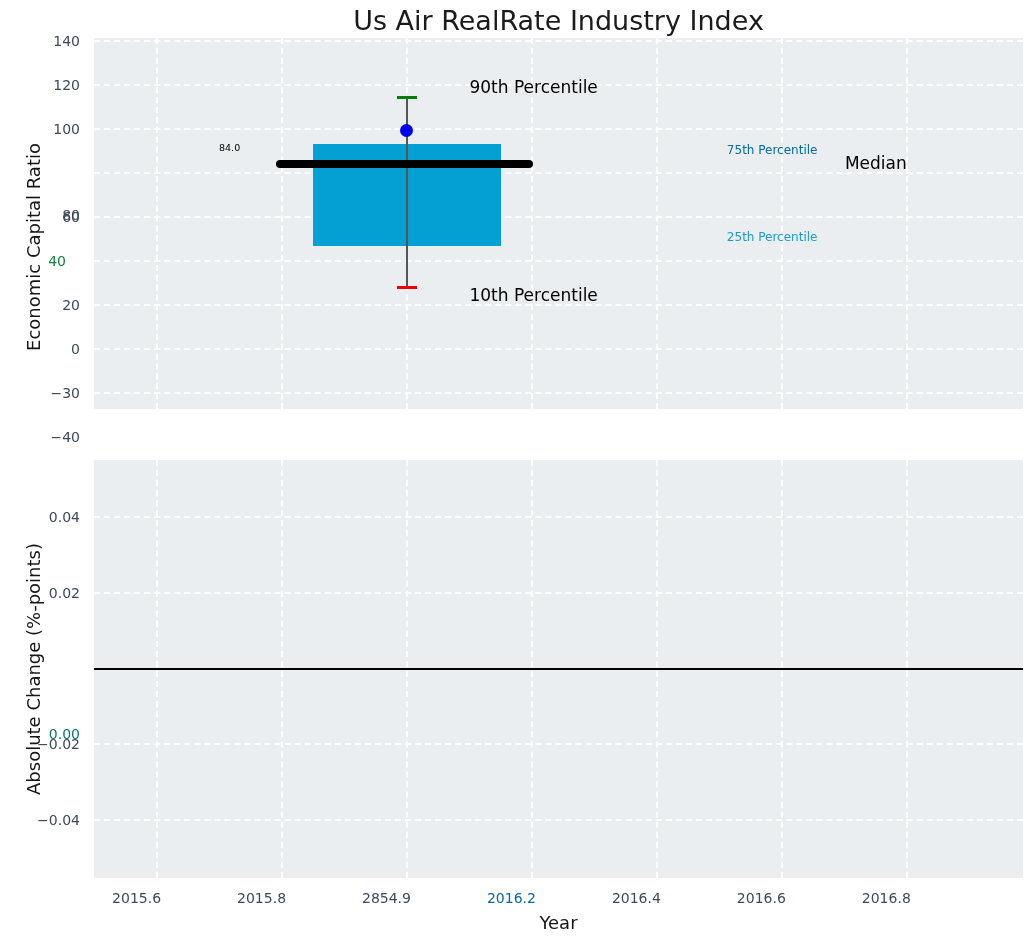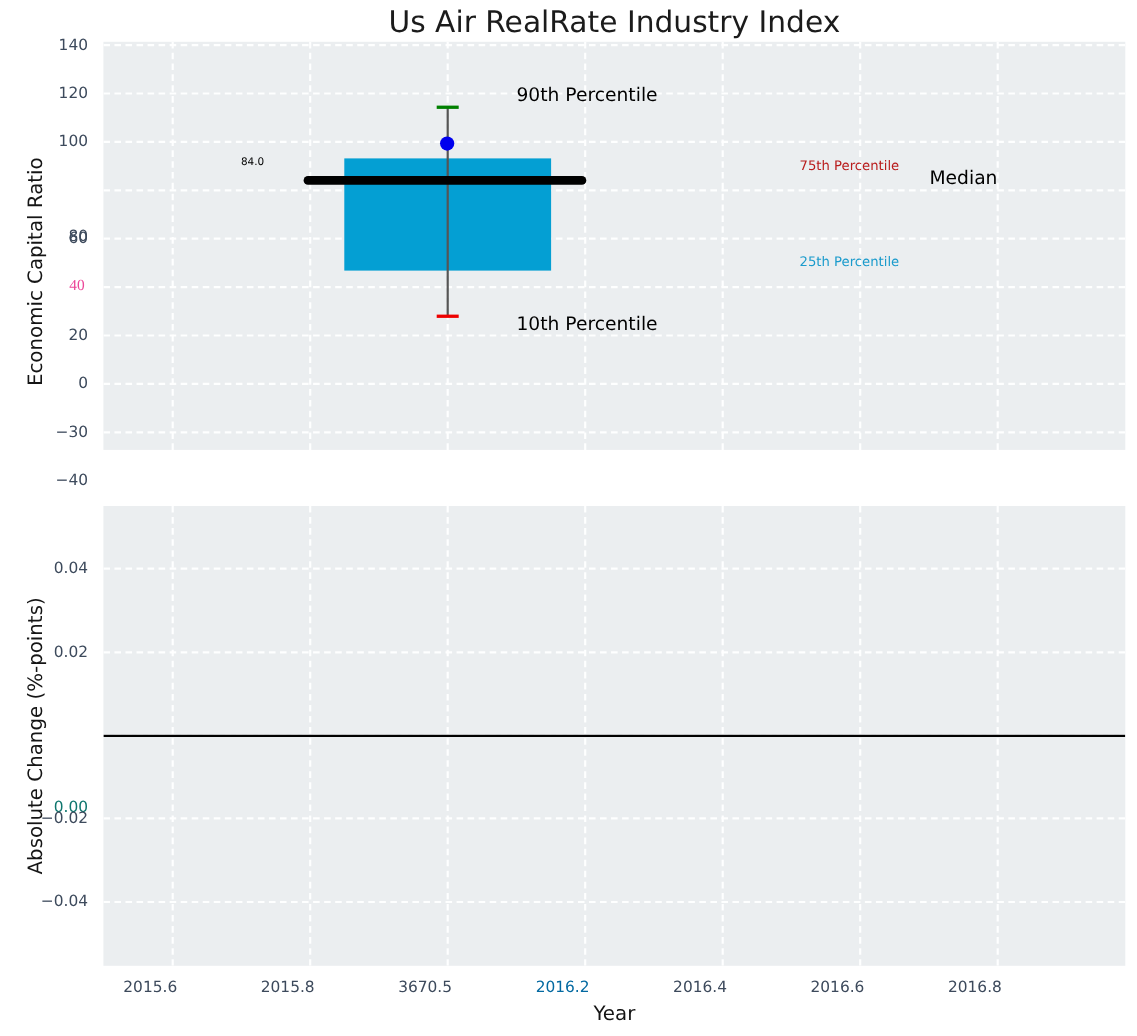--- a/index.html
+++ b/index.html
@@ -52,21 +52,21 @@
       <div class="hgrid" style="top: 397.965px;"></div>
       <div style="position: absolute; left: 219.286px; width: 187.424px; top: 106.449px; height: 101.171px; background: rgb(4, 159, 211);"></div>
       <div style="position: absolute; left: 312.249px; width: 1.5px; top: 59.163px; height: 190.245px; background: rgb(85, 85, 85);"></div>
       <div style="position: absolute; left: 303.003px; width: 19.9919px; top: 57.663px; height: 3.5px; background: rgb(0, 128, 0);"></div>
       <div style="position: absolute; left: 303.003px; width: 19.9919px; top: 247.908px; height: 3.5px; background: rgb(238, 0, 0);"></div>
       <div style="position: absolute; left: 181.802px; width: 257.396px; top: 122.244px; height: 8px; border-radius: 4px; background: rgb(0, 0, 0);"></div>
       <div style="position: absolute; left: 306.499px; top: 85.6535px; width: 13px; height: 13px; border-radius: 50%; background: rgb(0, 0, 238);"></div>
       <div class="ann ann-lg" style="left: 375.473px; top: 49.2658px; color: rgb(0, 0, 0); transform: translateY(-50%);">90th Percentile</div>
       <div class="ann ann-lg" style="left: 375.473px; top: 257.106px; color: rgb(0, 0, 0); transform: translateY(-50%);">10th Percentile</div>
       <div class="ann ann-sm" style="left: 146.191px; top: 109.748px; color: rgb(0, 0, 0); transform: translate(-100%, -50%);">84.0</div>
-      <div class="ann ann-md" style="left: 632.87px; top: 113.047px; color: #b91c1c; transform: translateY(-50%);">75th Percentile</div>
+      <div class="ann ann-md" style="left: 632.87px; top: 113.047px; color: #0369a1; transform: translateY(-50%);">75th Percentile</div>
       <div class="ann ann-md" style="left: 632.87px; top: 199.922px; color: rgb(27, 155, 204); transform: translateY(-50%);">25th Percentile</div>
       <div class="ann ann-lg" style="left: 750.947px; top: 125.364px; color: rgb(0, 0, 0); transform: translateY(-50%);">Median</div>
     </div>
   <div class="plot" id="plot-1" style="left: 94px; top: 460px; width: 929px; height: 418px; background: rgb(235, 238, 240);">
       <div class="vgrid" style="left: 62.0995px;"></div>
       <div class="vgrid" style="left: 187.049px;"></div>
       <div class="vgrid" style="left: 311.999px;"></div>
       <div class="vgrid" style="left: 436.948px;"></div>
       <div class="vgrid" style="left: 561.898px;"></div>
       <div class="vgrid" style="left: 686.847px;"></div>
@@ -81,30 +81,30 @@
 
   <div class="ylabel" id="ylabel-0" style="left: 33px; top: 246.5px;">Economic Capital Ratio</div>
   <div class="ylabel" id="ylabel-1" style="left: 33px; top: 669px;">Absolute Change (%-points)</div>
   <div class="xlabel" id="xlabel" style="left: 558.5px; top: 922px;">Year</div>
 
 <div class="ytick" style="left: 22px; top: 31.0791px; color: rgb(61, 74, 92);">140</div>
     <div class="ytick" style="left: 22px; top: 75.0665px; color: rgb(61, 74, 92);">120</div>
     <div class="ytick" style="left: 22px; top: 119.054px; color: rgb(61, 74, 92);">100</div>
     <div class="ytick" style="left: 22px; top: 163.041px; color: rgb(61, 74, 92); margin-top: 42px;">80</div>
     <div class="ytick" style="left: 22px; top: 207.028px; color: rgb(61, 74, 92);">60</div>
-    <div class="ytick" style="left: 19px; top: 251.016px; color: #ec4899; font-family: Liberation Serif, serif;">40</div>
+    <div class="ytick" style="left: 8px; top: 251.016px; color: #15803d;">40</div>
     <div class="ytick" style="left: 22px; top: 295.003px; color: rgb(61, 74, 92);">20</div>
     <div class="ytick" style="left: 22px; top: 338.991px; color: rgb(61, 74, 92);">0</div>
     <div class="ytick" style="left: 22px; top: 382.978px; color: rgb(61, 74, 92);">−30</div>
     <div class="ytick" style="left: 22px; top: 426.965px; color: rgb(61, 74, 92);">−40</div>
     <div class="ytick" style="left: 22px; top: 507.172px; color: rgb(61, 74, 92);">0.04</div>
     <div class="ytick" style="left: 22px; top: 582.897px; color: rgb(61, 74, 92);">0.02</div>
     <div class="ytick" style="left: 22px; top: 692px; color: #0f766e; margin-top: 32px;">0.00</div>
     <div class="ytick" style="left: 22px; top: 734.346px; color: rgb(61, 74, 92);">−0.02</div>
     <div class="ytick" style="left: 22px; top: 810.071px; color: rgb(61, 74, 92);">−0.04</div>
     <div class="xtick" style="left: 112.1px; top: 888px; color: rgb(61, 74, 92);">2015.6</div>
     <div class="xtick" style="left: 237.049px; top: 888px; color: rgb(61, 74, 92);">2015.8</div>
-    <div class="xtick" style="left: 361.999px; top: 888px; color: rgb(61, 74, 92);">3670.5</div>
+    <div class="xtick" style="left: 361.999px; top: 888px; color: rgb(61, 74, 92);">2854.9</div>
     <div class="xtick" style="left: 486.948px; top: 888px; color: #0369a1;">2016.2</div>
     <div class="xtick" style="left: 611.898px; top: 888px; color: rgb(61, 74, 92);">2016.4</div>
     <div class="xtick" style="left: 736.847px; top: 888px; color: rgb(61, 74, 92);">2016.6</div>
     <div class="xtick" style="left: 861.797px; top: 888px; color: rgb(61, 74, 92);">2016.8</div>
   </div>
 
 </body></html>

